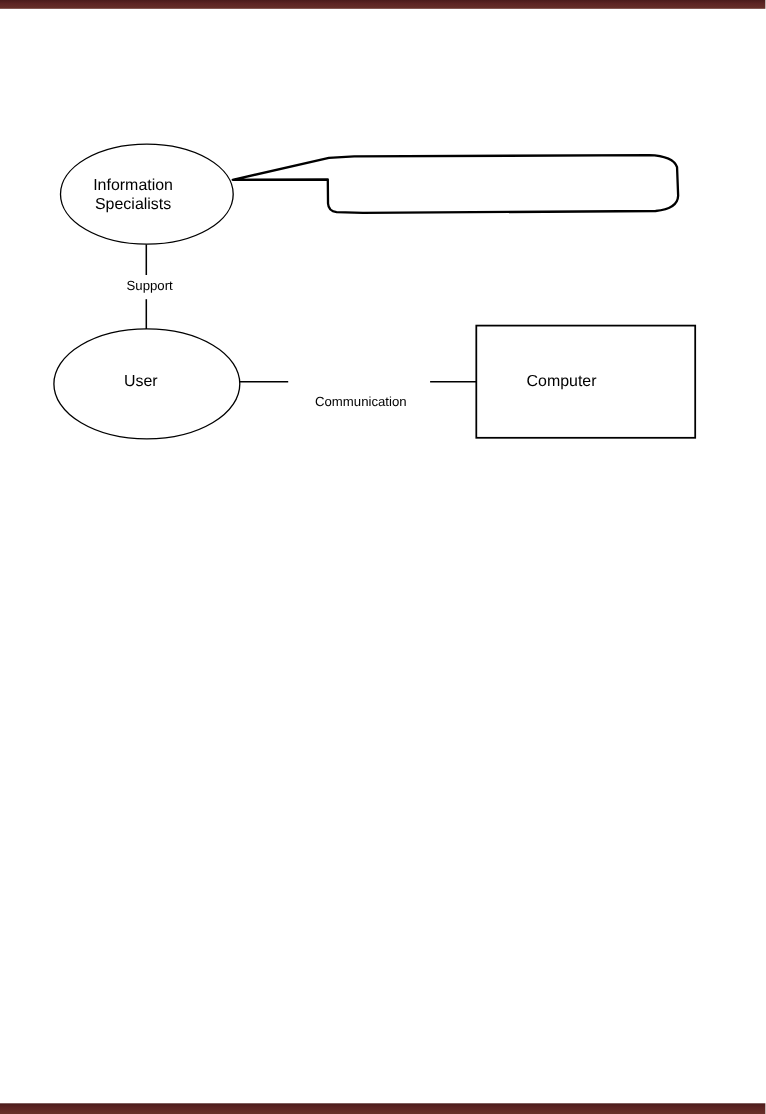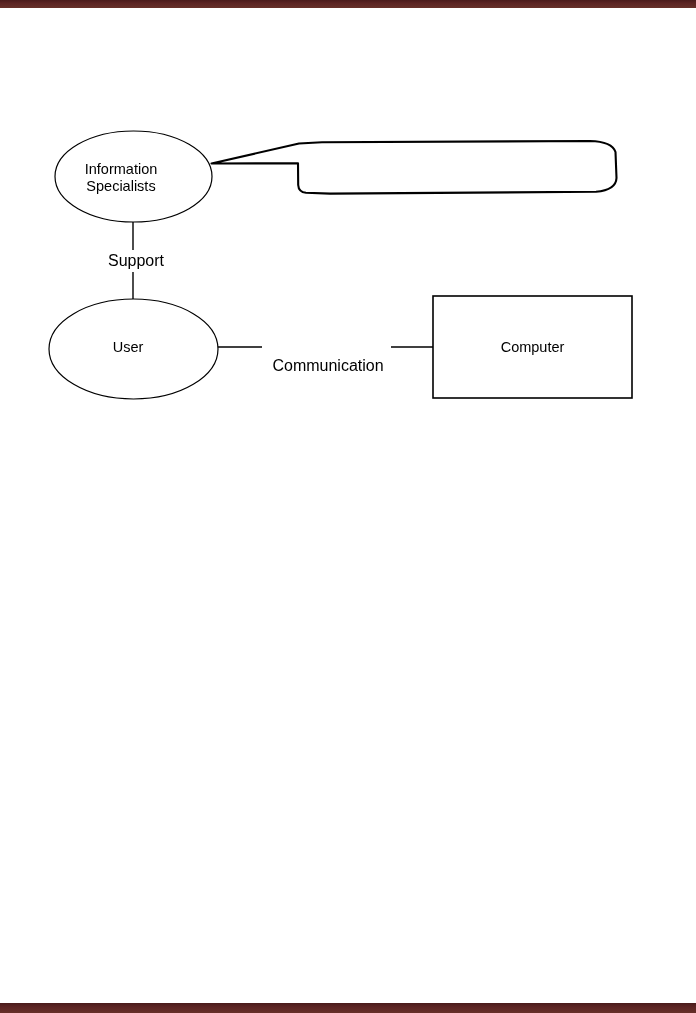--- a/index.html
+++ b/index.html
@@ -44,40 +44,40 @@
     text-align: center;
     font-size: 14.5px;
     line-height: 17px;
     color: #000000;
     white-space: pre-line;
     pointer-events: none;
   }
 
   .edge-label {
     position: absolute;
-    font-size: 16px;
+    font-size: 12px;
     line-height: 17px;
     color: #000000;
     background: #ffffff;
     text-align: center;
     white-space: nowrap;
   }
 
   #label-info-specialists {
     left: 55px;
     top: 161px;
     width: 132px;
   }
   #label-user {
     left: 49px;
     top: 339px;
     width: 158px;
   }
   #label-computer {
-    left: 433px;
+    left: 411px;
     top: 339px;
     width: 199px;
   }
   #label-support {
     left: 96px;
     top: 252px;
     width: 76px;
     padding: 0 2px;
   }
   #label-communication {

